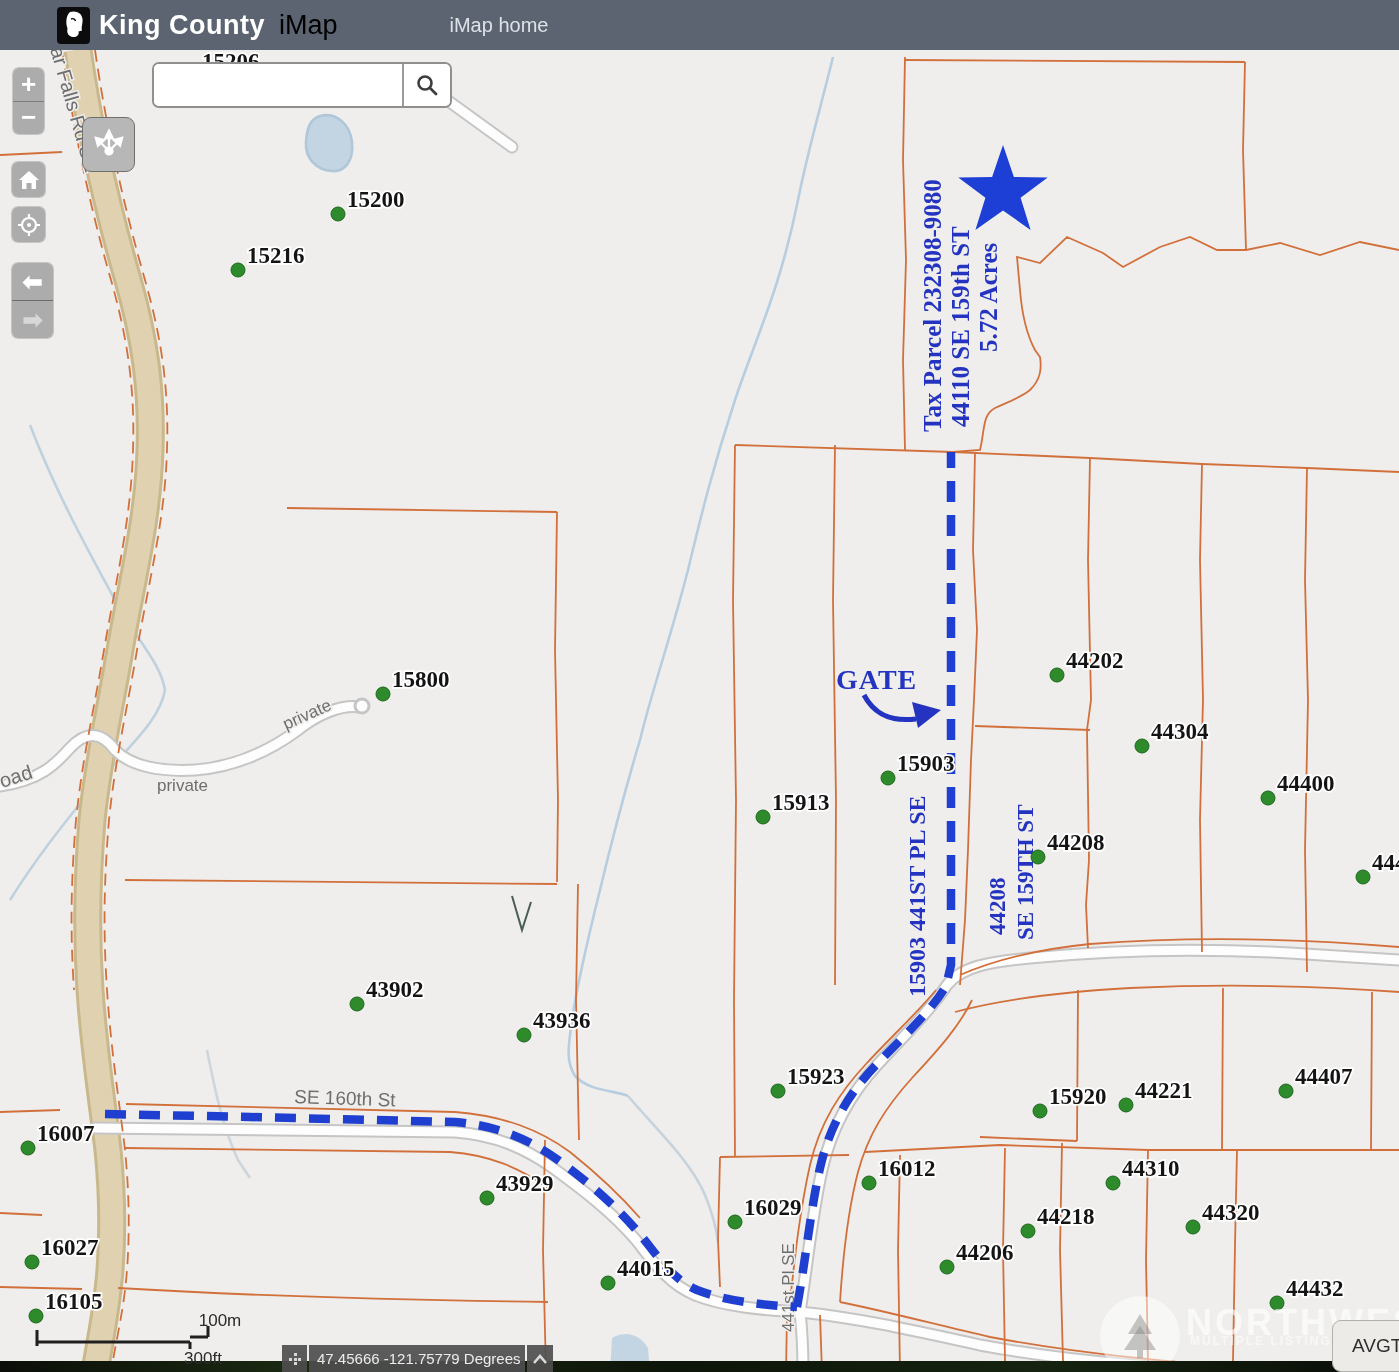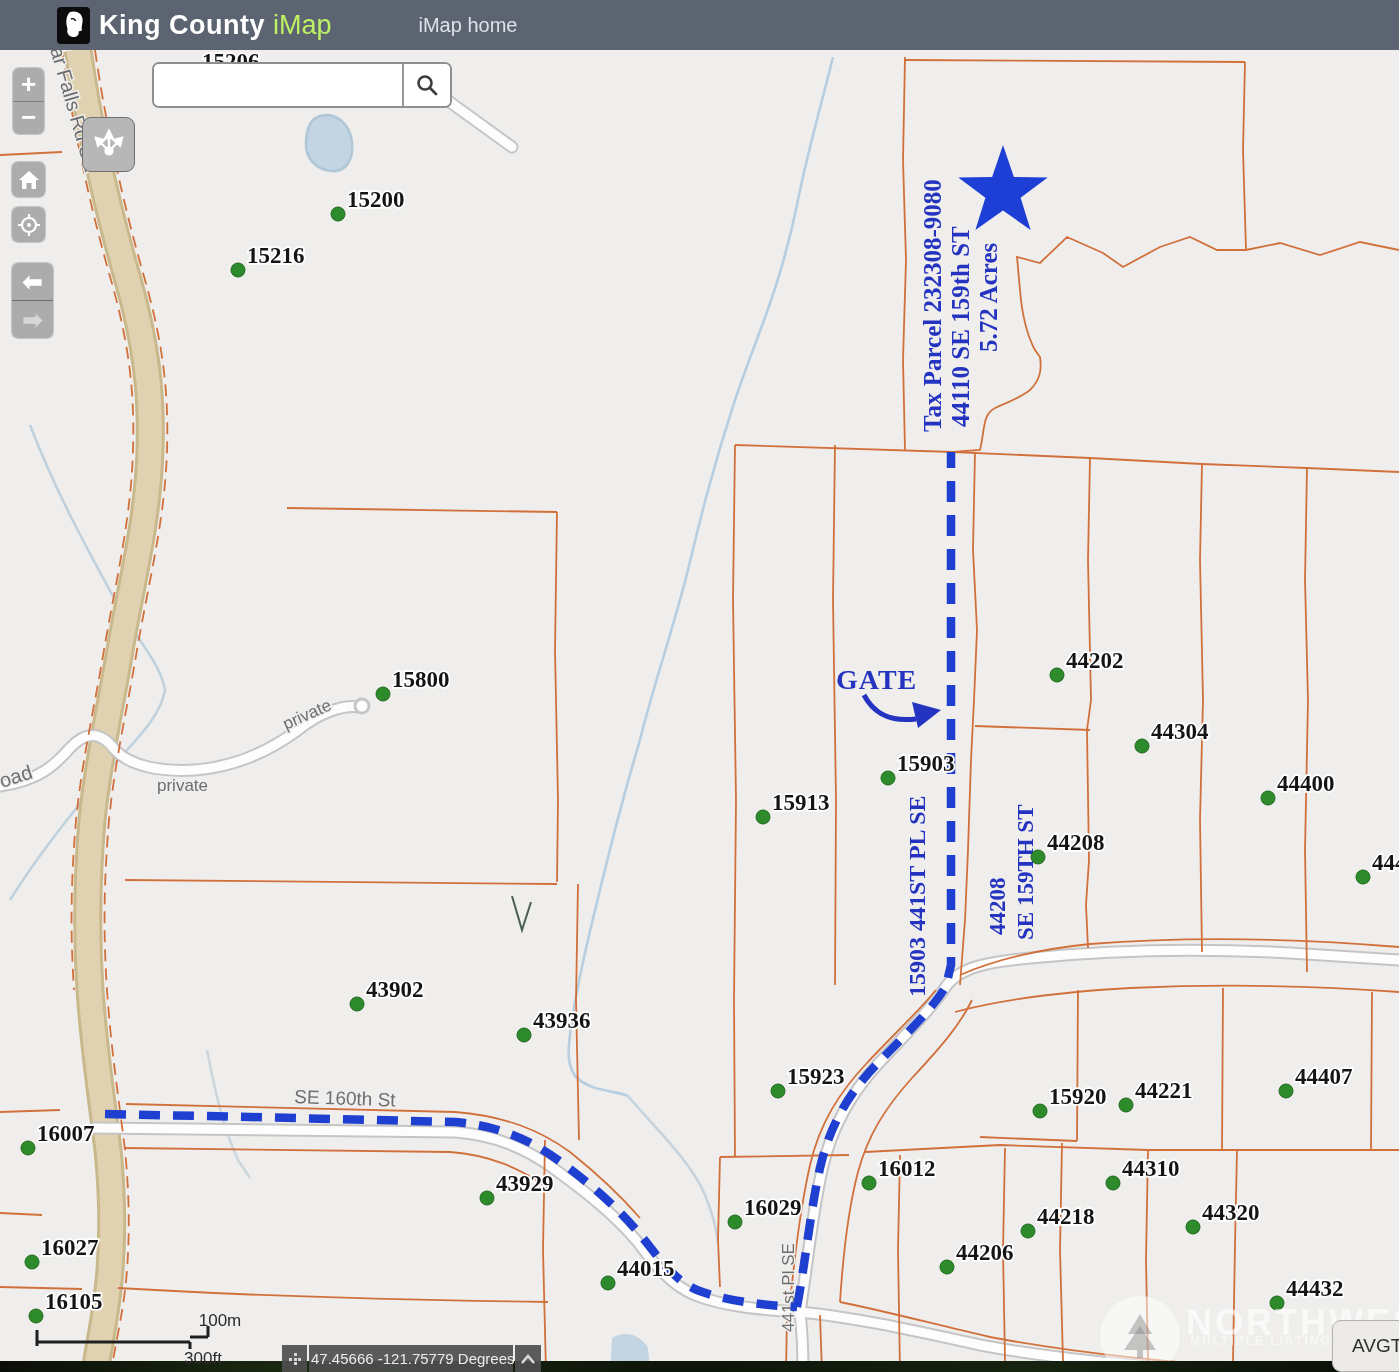--- a/index.html
+++ b/index.html
@@ -4,22 +4,22 @@
 <style>
   html,body{margin:0;padding:0;background:#888;}
   #app{position:relative;width:1399px;height:1372px;overflow:hidden;background:#efeeec;
        font-family:"Liberation Sans",sans-serif;}
   
   #topbar{position:absolute;left:0;top:0;width:1399px;height:50px;background:#5b6470;z-index:70;
           display:flex;align-items:center;padding-left:32px;}
   #logo{width:33px;height:37px;background:#0c0c0c;border-radius:4px;margin-left:25px;
         display:flex;align-items:center;justify-content:center;flex:0 0 auto;}
   #brand{color:#fff;font-size:27px;font-weight:bold;margin-left:9px;letter-spacing:.5px;}
-  #appname{color:#bef264;font-size:27px;font-weight:400;margin-left:8px;}
-  #homelink{color:#dde2e8;font-size:20px;margin-left:87px;}
+  #appname{color:#000000;font-size:27px;font-weight:400;margin-left:14px;}
+  #homelink{color:#dde2e8;font-size:20px;margin-left:112px;}
   
   #search{position:absolute;left:152px;top:62px;width:296px;height:42px;background:#fff;
           border:2px solid #8f8f8f;border-radius:7px;z-index:60;display:flex;overflow:hidden;}
   #search input{flex:1;border:none;outline:none;font-size:17px;padding:0 10px;
                 font-family:"Liberation Sans",sans-serif;}
   #searchbtn{width:46px;border-left:2px solid #9a9a9a;display:flex;align-items:center;
              justify-content:center;background:#fff;cursor:pointer;}
   
   .mbtn{position:absolute;background:rgba(166,166,166,.92);border-radius:6px;z-index:60;
         color:#fff;display:flex;flex-direction:column;overflow:hidden;
@@ -39,21 +39,21 @@
   #navgrp .cell:first-child{border-bottom:1.5px solid #6c6c6c;}
   #navgrp .fwd{color:#d7d7d7;}
   .mbtn .cell.icon-cell{padding:0;}
   
   #scalebar{position:absolute;left:30px;top:1312px;z-index:55;}
   
   #coordbar{position:absolute;left:282px;top:1345px;height:27px;z-index:56;display:flex;
             color:#ececec;font-size:15px;}
   #coordbar .seg{background:rgba(78,78,78,.92);display:flex;align-items:center;}
   #coordbar .icon{width:25px;justify-content:center;margin-right:2px;}
-  #coordbar .txt{padding:0 2px;width:200px;white-space:nowrap;}
+  #coordbar .txt{padding:0 8px;width:200px;white-space:nowrap;}
   #coordbar .chev{width:26px;justify-content:center;margin-left:2px;font-size:14px;cursor:pointer;}
   
   #wmark{position:absolute;left:1100px;top:1290px;z-index:40;color:rgba(255,255,255,.55);}
   #wm-circle{position:absolute;left:0;top:6px;width:80px;height:80px;border-radius:50%;
              background:rgba(255,255,255,.5);display:flex;align-items:center;justify-content:center;}
   #wm-t1{position:absolute;left:86px;top:12px;font-size:36px;font-weight:bold;letter-spacing:3px;
          color:rgba(255,255,255,.62);white-space:nowrap;}
   #wm-t2{position:absolute;left:90px;top:44px;font-size:12px;font-weight:bold;letter-spacing:2px;
          color:rgba(255,255,255,.55);white-space:nowrap;}
   #avgt{position:absolute;left:1332px;top:1320px;width:90px;height:52px;background:#edebe8;

